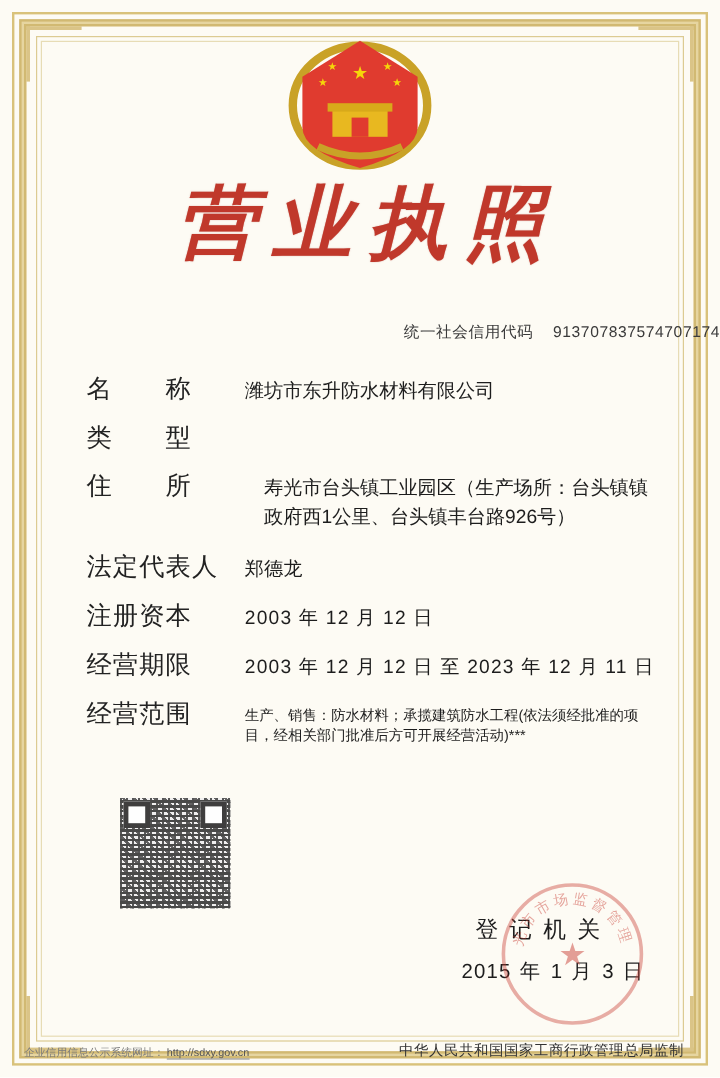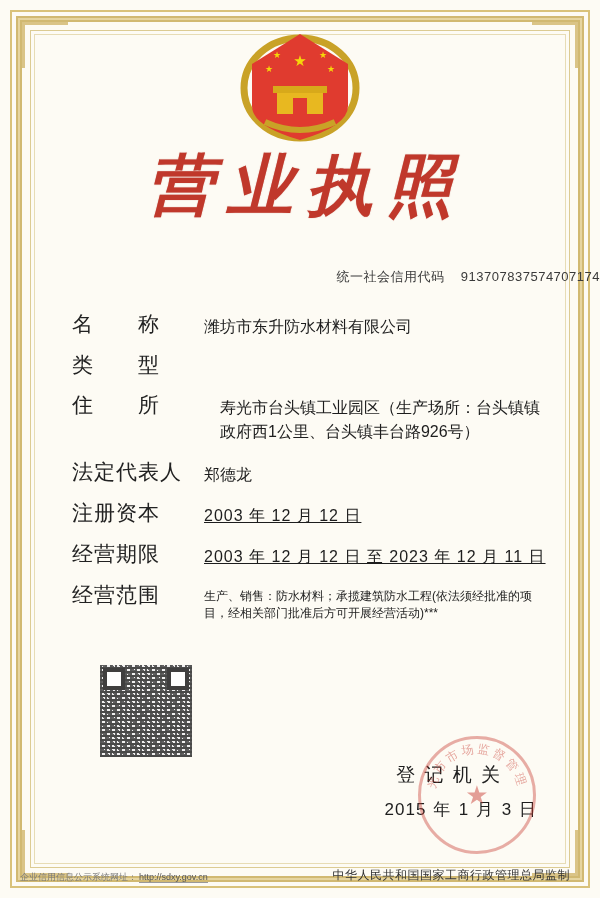--- a/index.html
+++ b/index.html
@@ -132,21 +132,20 @@
     padding-top: 5px;
   }
   .row-value.small {
     font-size: 12px;
     line-height: 1.45;
     padding-top: 7px;
   }
   .row-value.date {
     font-size: 16px;
     letter-spacing: 1px;
-    text-decoration: underline;
   }
   .row.tall { margin-bottom: 14px; gap: 16px; }
 
   
   .qr {
     position: absolute;
     left: 100px;
     top: 665px;
     width: 92px;
     height: 92px;

